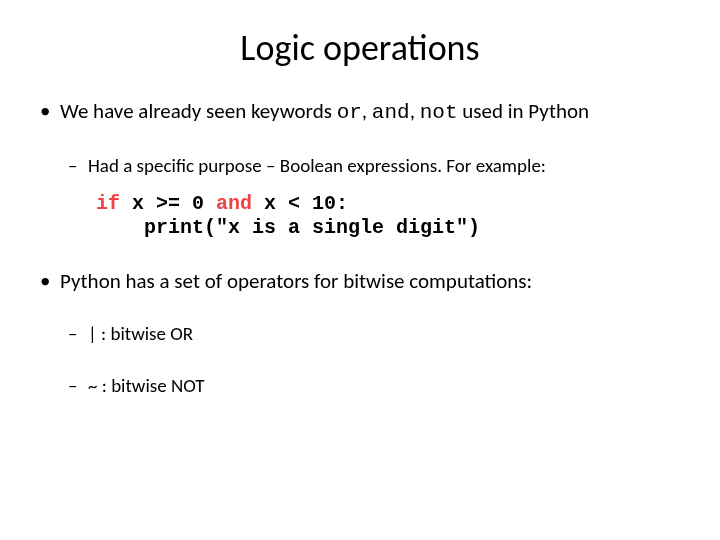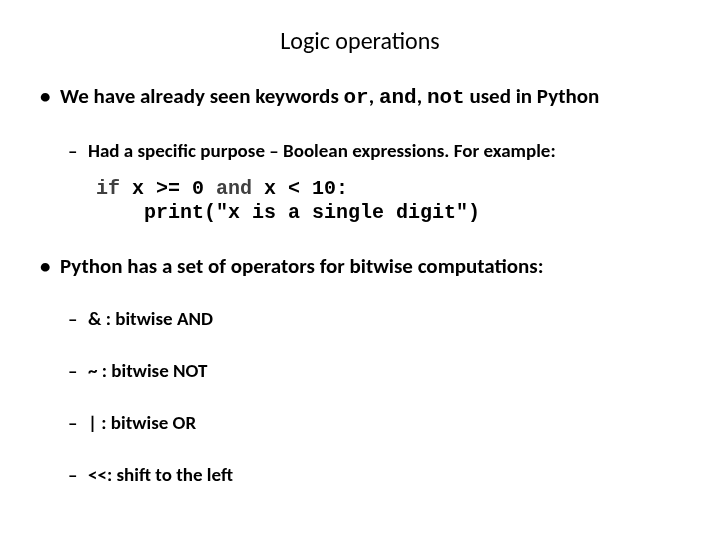--- a/index.html
+++ b/index.html
@@ -1,27 +1,27 @@
 <!DOCTYPE html>
 <html><head>
 <meta charset="utf-8">
 <style>
-  * { margin: 0; padding: 0; box-sizing: border-box; font-weight: bold; }
+  * { margin: 0; padding: 0; box-sizing: border-box; }
   body {
     width: 720px;
     height: 540px;
     background: #fff;
     font-family: Calibri, 'Segoe UI', Arial, sans-serif;
     color: #000;
     padding: 20px 36px 20px 36px;
     position: relative;
   }
   .title {
     text-align: center;
-    font-size: 24px;
+    font-size: 36px;
     font-weight: 400;
     margin-top: 6px;
     margin-bottom: 28px;
   }
   ul.top { list-style: none; }
   ul.top > li {
     position: relative;
     padding-left: 24px;
     font-size: 21px;
     line-height: 1.25;
@@ -54,21 +54,21 @@
     font-family: 'Courier New', Courier, monospace;
   }
   .codeblock {
     font-family: 'Courier New', Courier, monospace;
     font-size: 20px;
     font-weight: bold;
     white-space: pre;
     margin: 14px 0 28px 60px;
     line-height: 1.2;
   }
-  .kw { color: #404040; }
+  .kw { color: #ef4444; }
 </style>
 </head>
 <body>
 
 <h1 class="title">Logic operations</h1>
 
 <ul class="top">
   <li>
     <span>We have already seen keywords </span><span class="mono">or</span><span>, </span><span class="mono">and</span><span>, </span><span class="mono">not</span><span> used in Python</span>
     <ul class="sub">
@@ -77,19 +77,17 @@
   </li>
 </ul>
 
 <div class="codeblock"><span class="kw">if</span><span> x &gt;= 0 </span><span class="kw">and</span><span> x &lt; 10:</span>
 <span>    print("x is a single digit")</span></div>
 
 <ul class="top">
   <li>
     <span>Python has a set of operators for bitwise computations:</span>
     <ul class="sub">
-      <li>&amp; : bitwise AND</li>
+      <li>| : bitwise OR</li>
       <li>~ : bitwise NOT</li>
-      <li>| : bitwise OR</li>
-      <li>&lt;&lt;: shift to the left</li>
     </ul>
   </li>
 </ul>
 
 </body></html>

